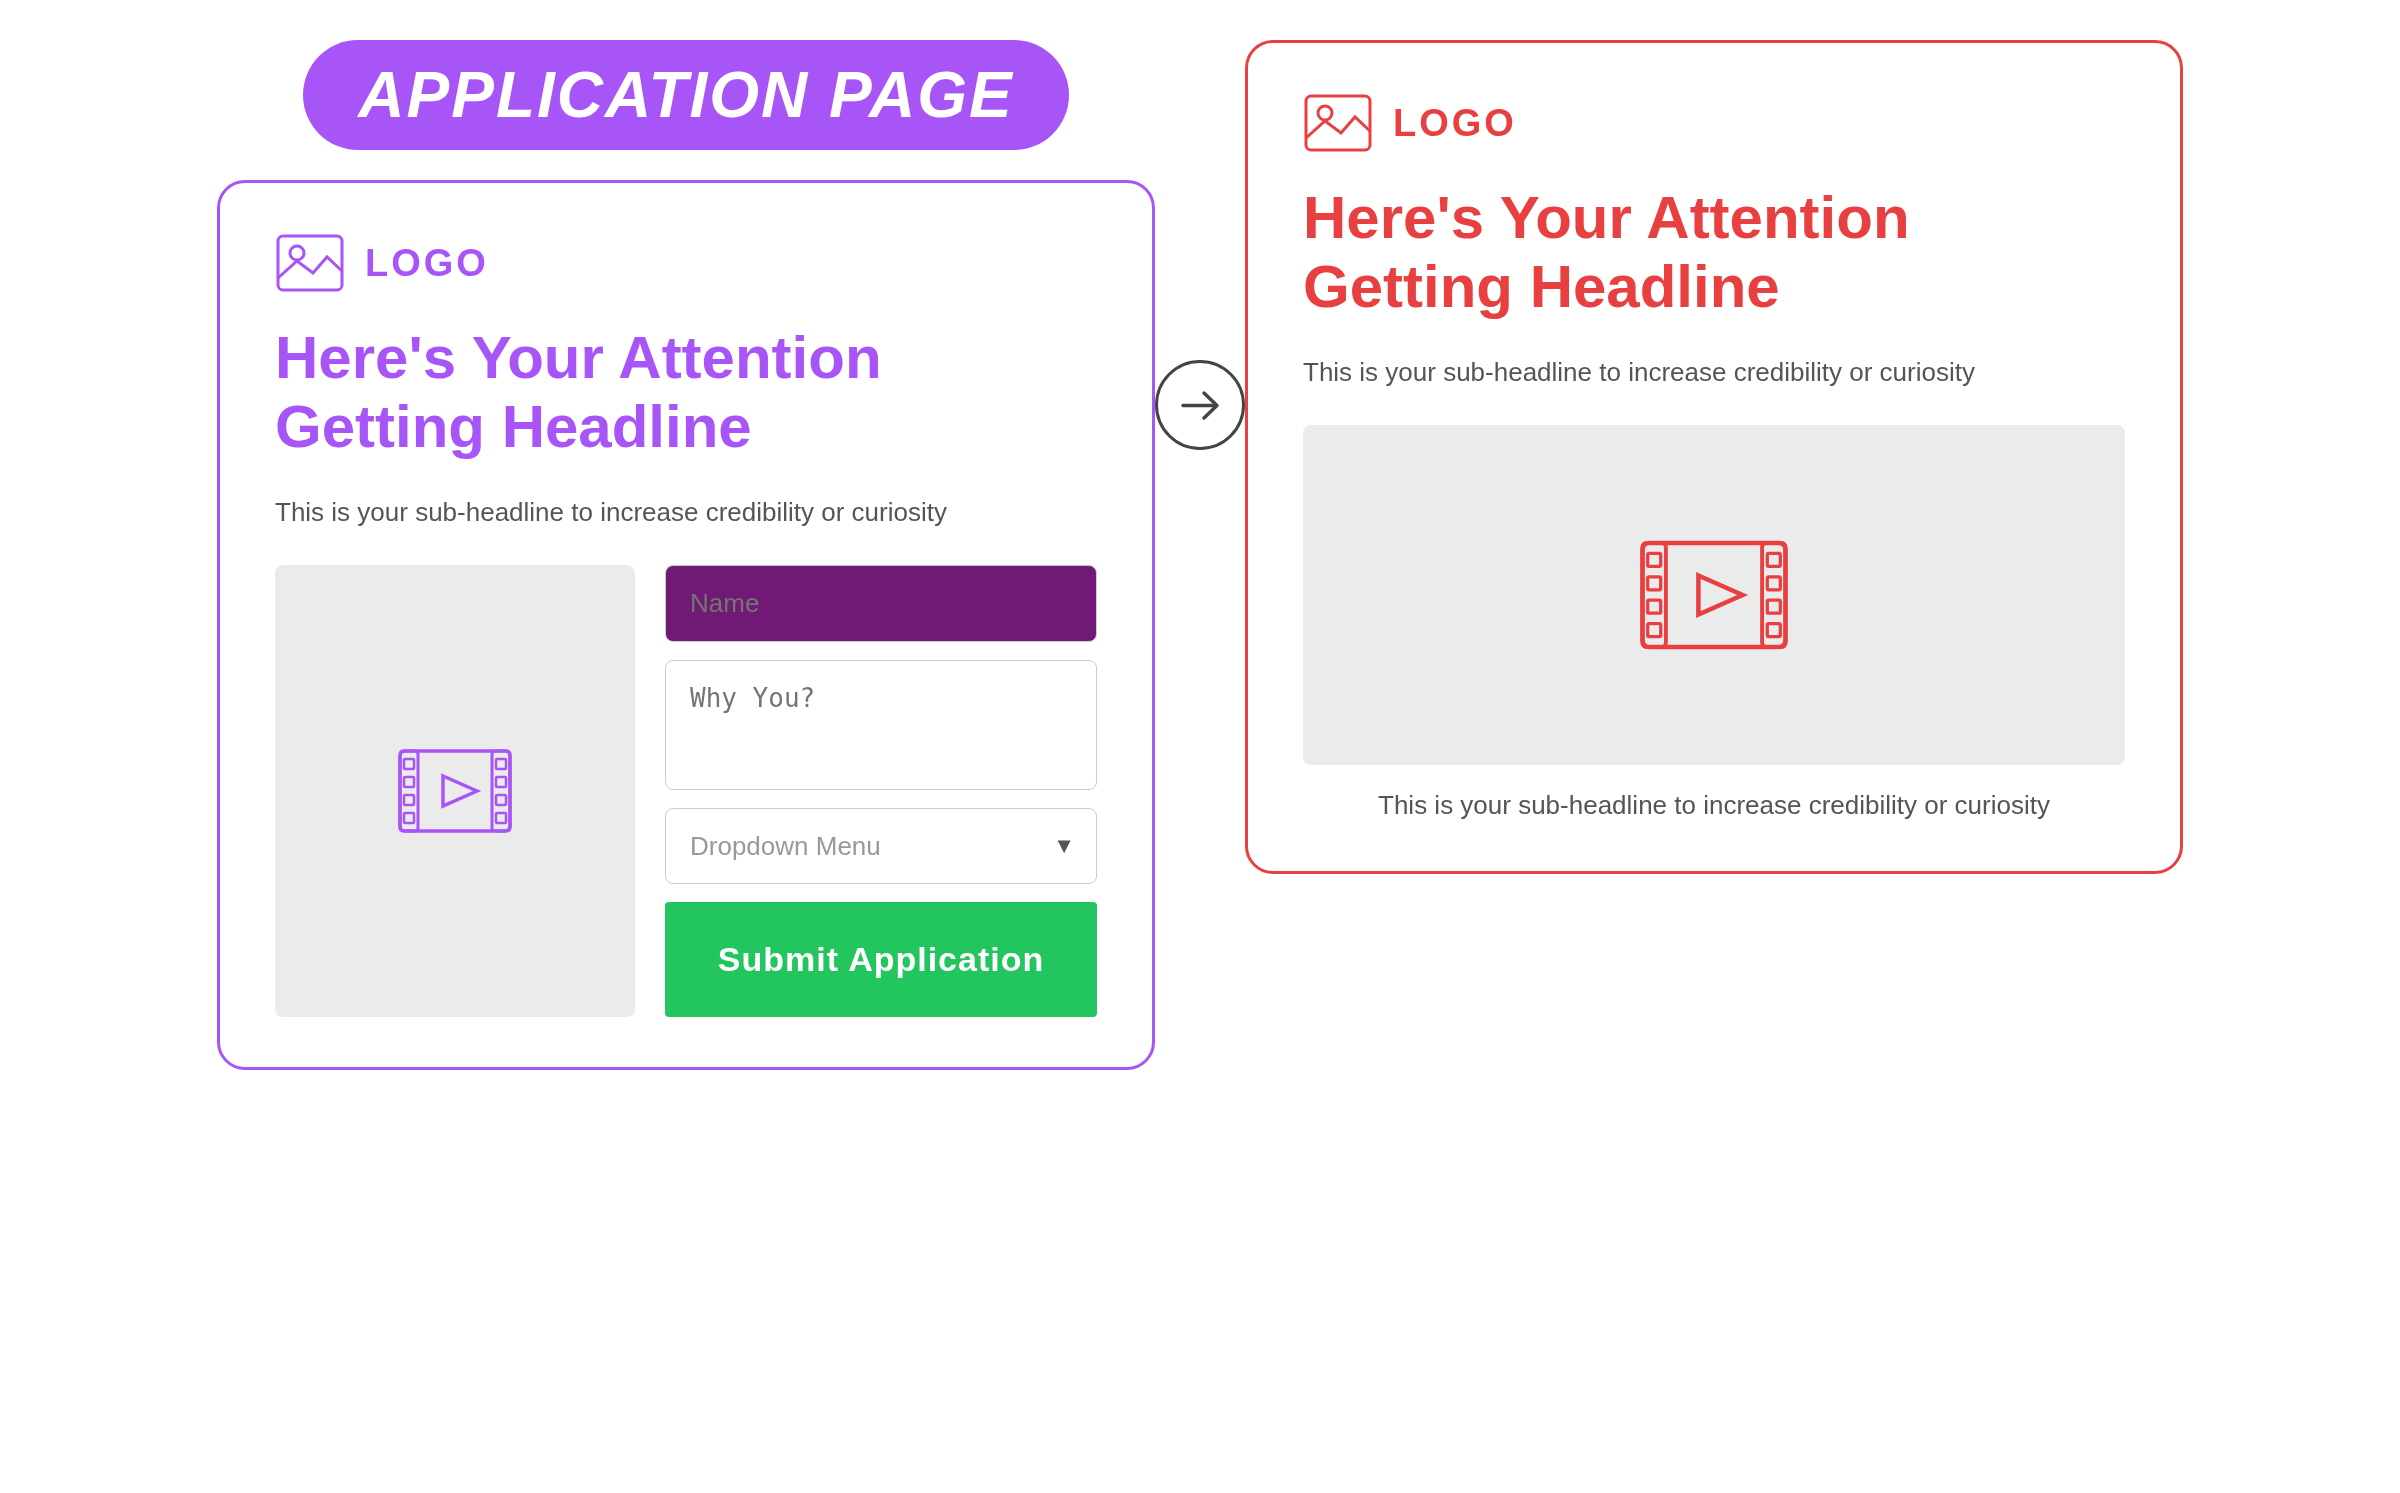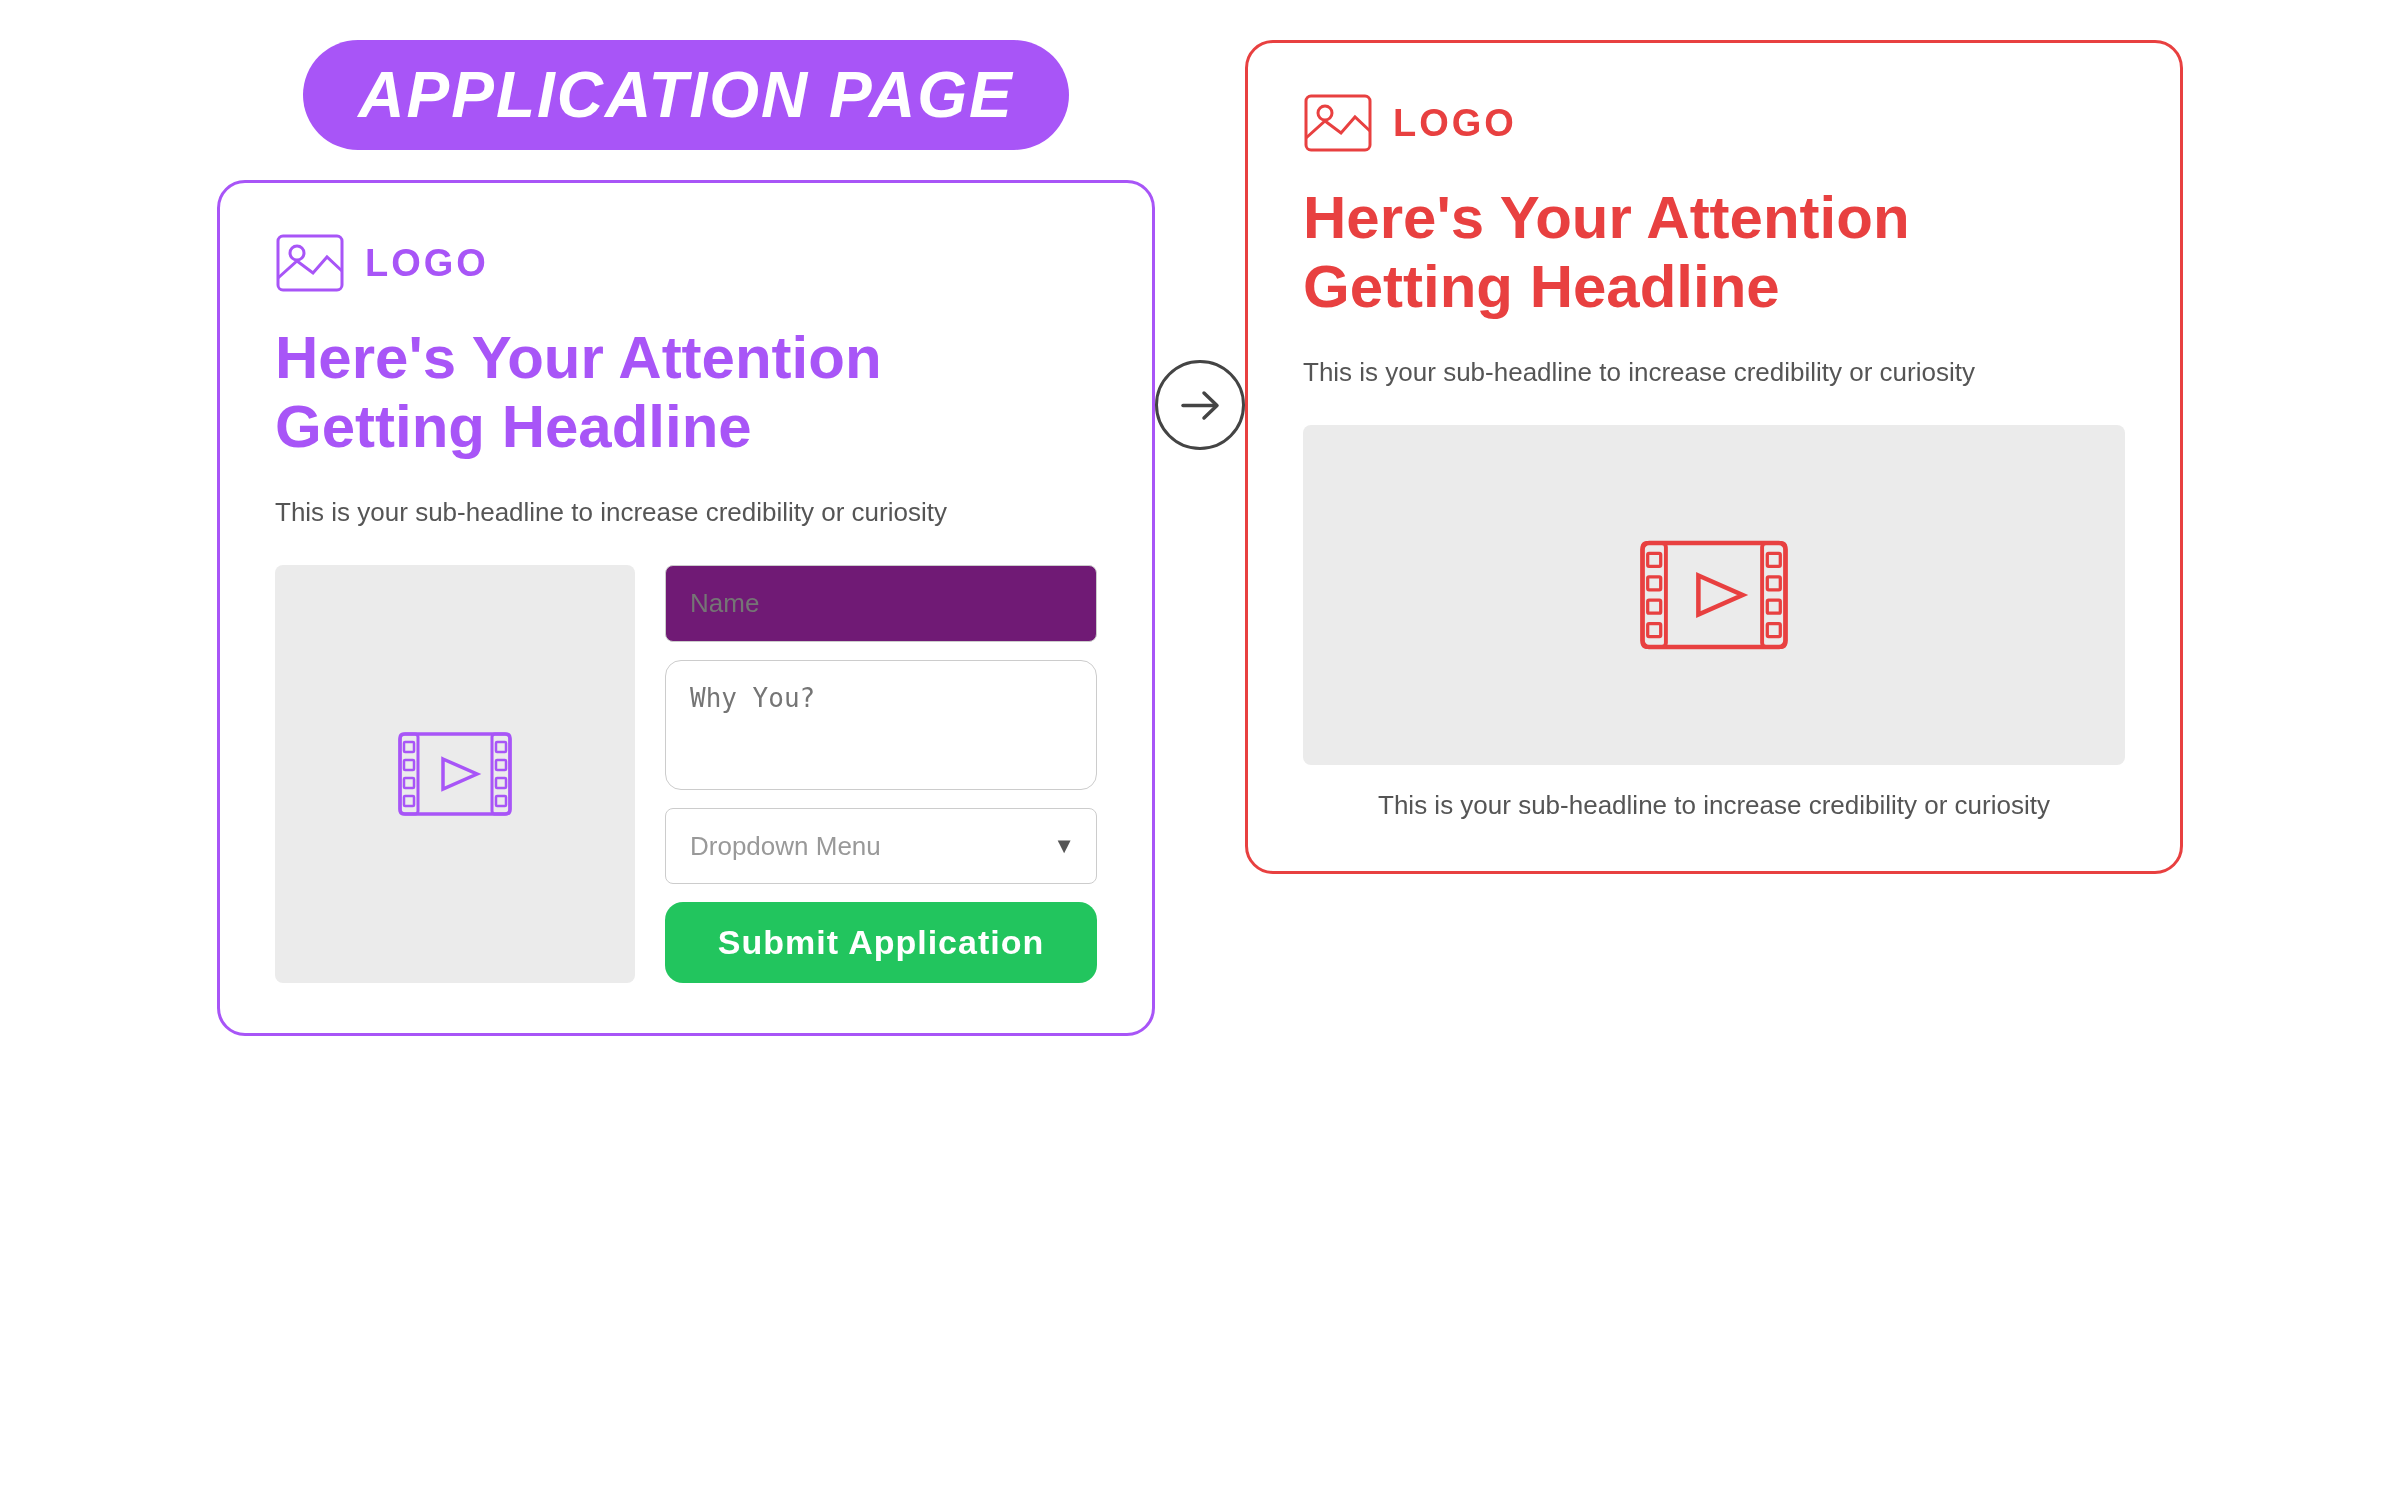--- a/index.html
+++ b/index.html
@@ -156,21 +156,21 @@
       font-size: 26px;
       color: #999999;
       background: #701a75;
       outline: none;
     }
 
     .form-textarea {
       width: 100%;
       padding: 22px 24px;
       border: 1.5px solid #cccccc;
-      border-radius: 16px;
+      border-radius: 8px;
       font-size: 26px;
       color: #4d7c0f;
       background: #ffffff;
       outline: none;
       resize: none;
       height: 130px;
     }
 
     .dropdown-wrapper {
       position: relative;
@@ -195,27 +195,27 @@
       right: 22px;
       top: 50%;
       transform: translateY(-50%);
       pointer-events: none;
       font-size: 22px;
       color: #555555;
     }
 
     .submit-button {
       width: 100%;
-      padding: 21px;
+      padding: 38px;
       background: #22c55e;
       color: #ffffff;
       font-size: 34px;
       font-weight: 800;
       border: none;
-      border-radius: 18px;
+      border-radius: 4px;
       cursor: pointer;
       letter-spacing: 1px;
     }
 
     
     .arrow-connector {
       display: flex;
       align-items: center;
       justify-content: center;
       margin-top: 320px;

